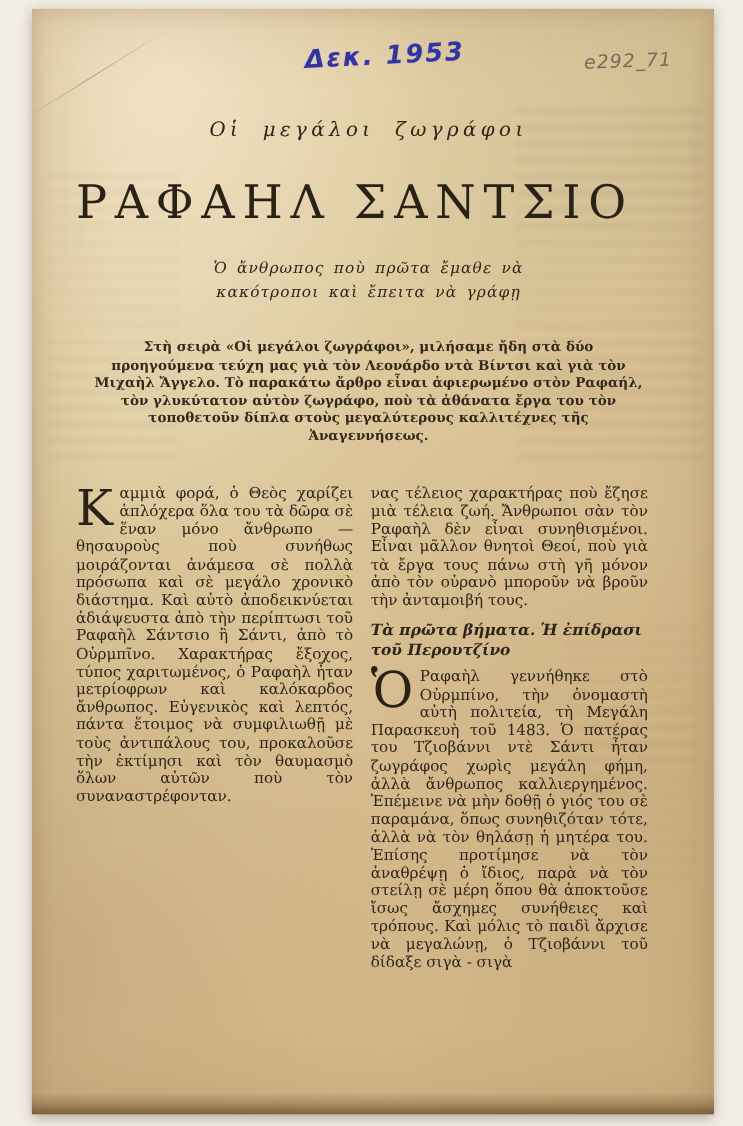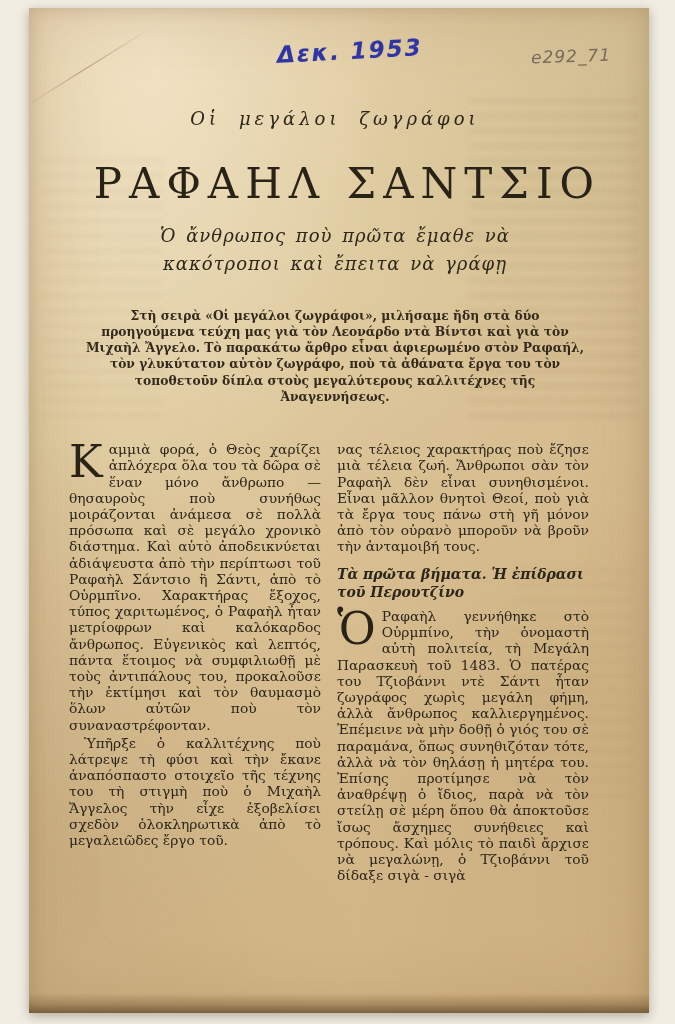--- a/index.html
+++ b/index.html
@@ -82,31 +82,31 @@
   .series {
     text-align: center;
     font-style: italic;
     font-size: 18px;
     letter-spacing: 4px;
     word-spacing: 9px;
     color: #2e2719;
   }
   .title {
     margin-top: 30px;
-    text-align: right;
+    text-align: left;
     font-weight: 400;
     font-size: 42px;
     letter-spacing: 7px;
     color: #292216;
   }
   .subtitle {
-    margin-top: 14px;
+    margin-top: 26px;
     text-align: center;
     font-style: italic;
-    font-size: 18px;
+    font-size: 14px;
     line-height: 1.55;
     letter-spacing: 1px;
     word-spacing: 3px;
     color: #2e2719;
   }
   .lead {
     margin: 30px auto 0 auto;
     width: 505px;
     text-align: center;
     font-weight: 700;
@@ -166,21 +166,20 @@
       <span>κακότροποι καὶ ἔπειτα νὰ γράφῃ</span>
     </div>
 
     <p class="lead">Στὴ σειρὰ «Οἱ μεγάλοι ζωγράφοι», μιλήσαμε ἤδη στὰ δύο προηγούμενα τεύχη μας γιὰ τὸν Λεονάρδο ντὰ Βίντσι καὶ γιὰ τὸν Μιχαὴλ Ἄγγελο. Τὸ παρακάτω ἄρθρο εἶναι ἀφιερωμένο στὸν Ραφαήλ, τὸν γλυκύτατον αὐτὸν ζωγράφο, ποὺ τὰ ἀθάνατα ἔργα του τὸν τοποθετοῦν δίπλα στοὺς μεγαλύτερους καλλιτέχνες τῆς Ἀναγεννήσεως.</p>
 
     <div class="columns">
       <div class="col">
         <p class="para">
           <span class="dropcap">Κ</span><span>αμμιὰ φορά, ὁ Θεὸς χαρίζει ἁπλόχερα ὅλα του τὰ δῶρα σὲ ἕναν μόνο ἄνθρωπο — θησαυροὺς ποὺ συνήθως μοιράζονται ἀνάμεσα σὲ πολλὰ πρόσωπα καὶ σὲ μεγάλο χρονικὸ διάστημα. Καὶ αὐτὸ ἀποδεικνύεται ἀδιάψευστα ἀπὸ τὴν περίπτωσι τοῦ Ραφαὴλ Σάντσιο ἢ Σάντι, ἀπὸ τὸ Οὐρμπῖνο. Χαρακτήρας ἔξοχος, τύπος χαριτωμένος, ὁ Ραφαὴλ ἦταν μετρίοφρων καὶ καλόκαρδος ἄνθρωπος. Εὐγενικὸς καὶ λεπτός, πάντα ἕτοιμος νὰ συμφιλιωθῇ μὲ τοὺς ἀντιπάλους του, προκαλοῦσε τὴν ἐκτίμησι καὶ τὸν θαυμασμὸ ὅλων αὐτῶν ποὺ τὸν συναναστρέφονταν.</span>
         </p>
-        <p class="para indent">Ὑπῆρξε ὁ καλλιτέχνης ποὺ λάτρεψε τὴ φύσι καὶ τὴν ἔκανε ἀναπόσπαστο στοιχεῖο τῆς τέχνης του τὴ στιγμὴ ποὺ ὁ Μιχαὴλ Ἄγγελος τὴν εἶχε ἐξοβελίσει σχεδὸν ὁλοκληρωτικὰ ἀπὸ τὸ μεγαλειῶδες ἔργο τοῦ.</p>
       </div>
 
       <div class="col">
         <p class="para">νας τέλειος χαρακτήρας ποὺ ἔζησε μιὰ τέλεια ζωή. Ἄνθρωποι σὰν τὸν Ραφαὴλ δὲν εἶναι συνηθισμένοι. Εἶναι μᾶλλον θνητοὶ Θεοί, ποὺ γιὰ τὰ ἔργα τους πάνω στὴ γῆ μόνον ἀπὸ τὸν οὐρανὸ μποροῦν νὰ βροῦν τὴν ἀνταμοιβή τους.</p>
         <h3 class="col-heading">Τὰ πρῶτα βήματα. Ἡ ἐπίδρασι τοῦ Περουτζίνο</h3>
         <p class="para">
           <span class="dropcap">Ὁ</span><span>Ραφαὴλ γεννήθηκε στὸ Οὐρμπίνο, τὴν ὀνομαστὴ αὐτὴ πολιτεία, τὴ Μεγάλη Παρασκευὴ τοῦ 1483. Ὁ πατέρας του Τζιοβάννι ντὲ Σάντι ἦταν ζωγράφος χωρὶς μεγάλη φήμη, ἀλλὰ ἄνθρωπος καλλιεργημένος. Ἐπέμεινε νὰ μὴν δοθῇ ὁ γιός του σὲ παραμάνα, ὅπως συνηθιζόταν τότε, ἀλλὰ νὰ τὸν θηλάσῃ ἡ μητέρα του. Ἐπίσης προτίμησε νὰ τὸν ἀναθρέψῃ ὁ ἴδιος, παρὰ νὰ τὸν στείλῃ σὲ μέρη ὅπου θὰ ἀποκτοῦσε ἴσως ἄσχημες συνήθειες καὶ τρόπους. Καὶ μόλις τὸ παιδὶ ἄρχισε νὰ μεγαλώνῃ, ὁ Τζιοβάννι τοῦ δίδαξε σιγὰ - σιγὰ</span>
         </p>
       </div>
     </div>

